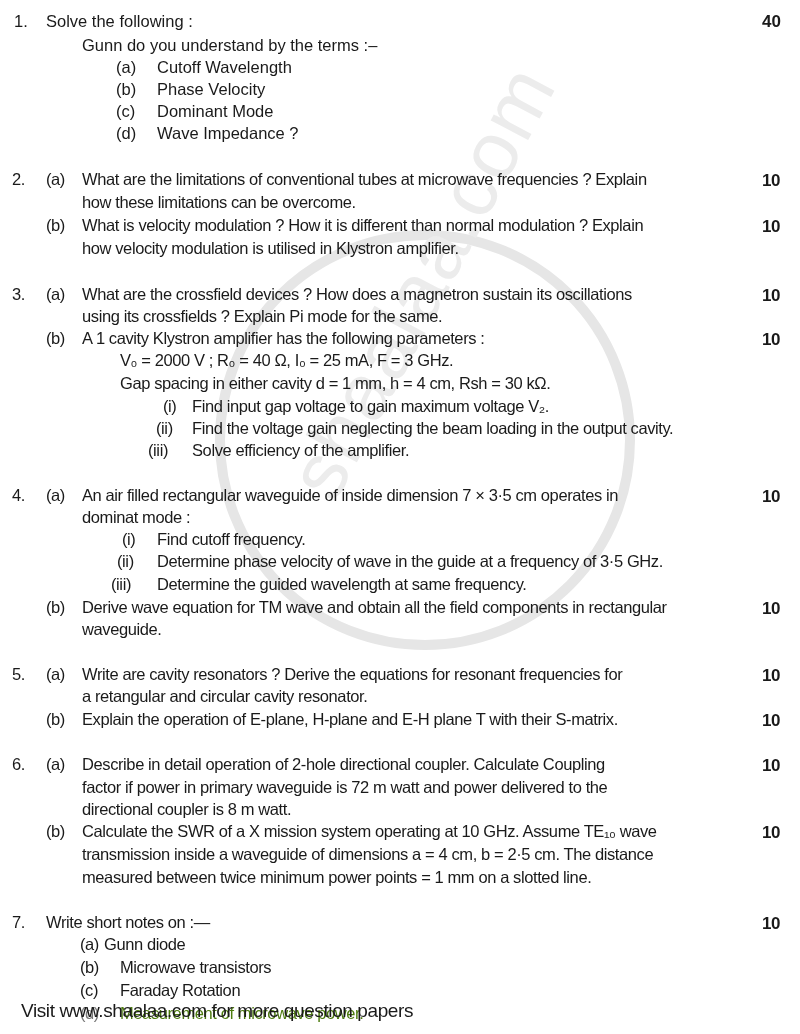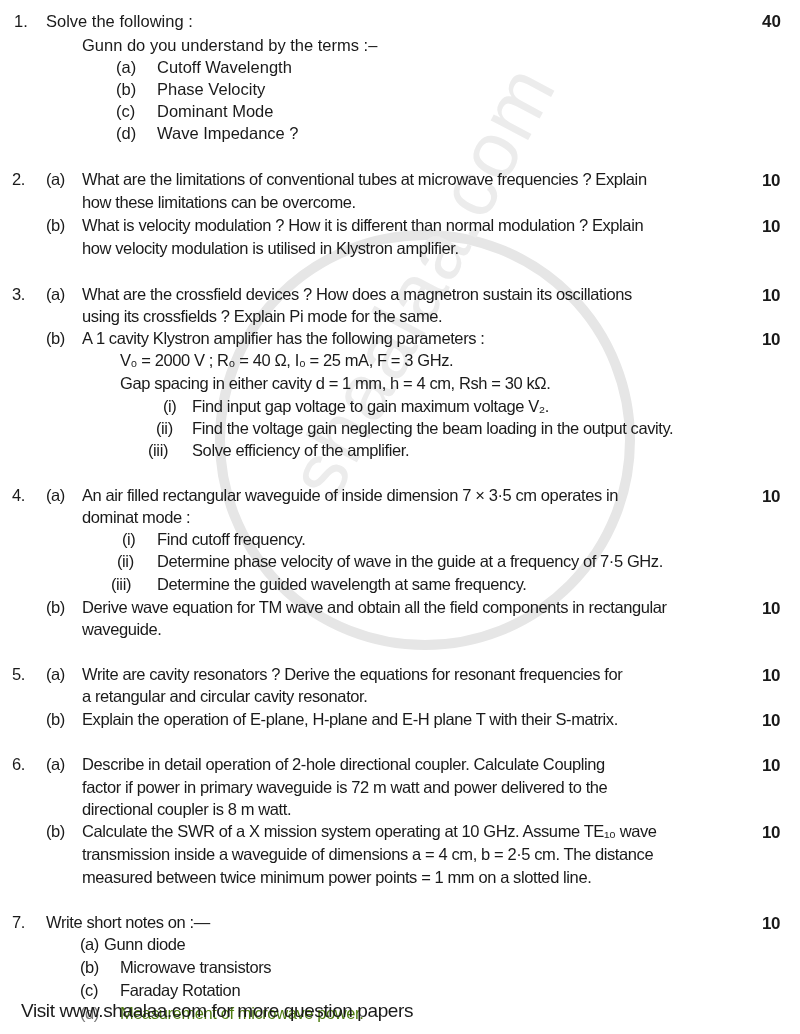--- a/index.html
+++ b/index.html
@@ -68,21 +68,21 @@
 
 <div class="c">
   <span class="line" style="left:12px;top:486px">4.</span>
   <span class="line" style="left:46px;top:486px">(a)</span>
   <span class="line" style="left:82px;top:486px">An air filled rectangular waveguide of inside dimension 7 × 3·5 cm operates in</span>
   <span class="marks" style="top:487px">10</span>
   <span class="line" style="left:82px;top:508px">dominat mode :</span>
   <span class="line" style="left:122px;top:530px">(i)</span>
   <span class="line" style="left:157px;top:530px">Find cutoff frequency.</span>
   <span class="line" style="left:117px;top:552px">(ii)</span>
-  <span class="line" style="left:157px;top:552px">Determine phase velocity of wave in the guide at a frequency of 7·5 GHz.</span>
+  <span class="line" style="left:157px;top:552px">Determine phase velocity of wave in the guide at a frequency of 3·5 GHz.</span>
   <span class="line" style="left:111px;top:575px">(iii)</span>
   <span class="line" style="left:157px;top:575px">Determine the guided wavelength at same frequency.</span>
   <span class="line" style="left:46px;top:598px">(b)</span>
   <span class="line" style="left:82px;top:598px">Derive wave equation for TM wave and obtain all the field components in rectangular</span>
   <span class="marks" style="top:599px">10</span>
   <span class="line" style="left:82px;top:620px">waveguide.</span>
 </div>
 
 <div class="c">
   <span class="line" style="left:12px;top:665px">5.</span>

